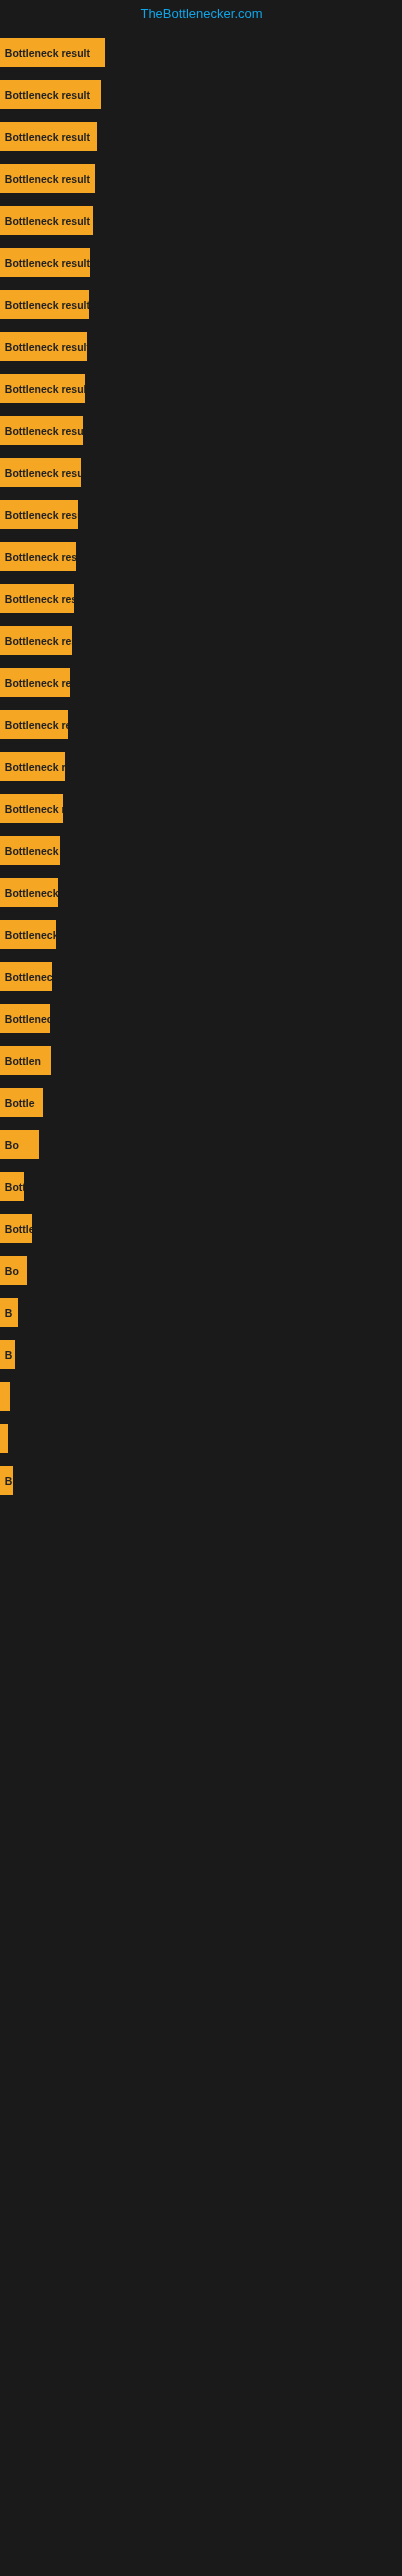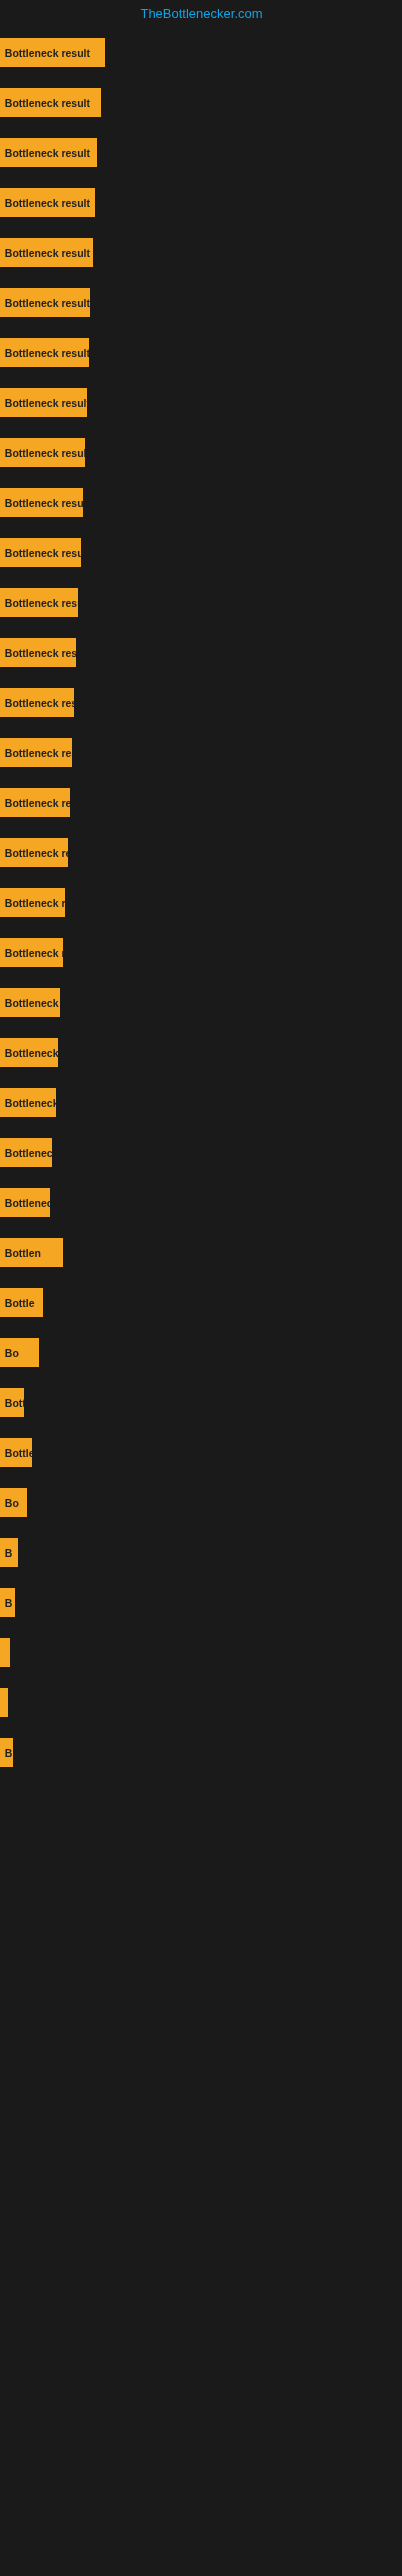--- a/index.html
+++ b/index.html
@@ -20,21 +20,21 @@
       text-align: center;
       color: #0ea5e9;
       font-size: 13px;
       padding: 6.4px 0;
       background-color: #1a1a1a;
     }
 
     .bars-container {
       display: flex;
       flex-direction: column;
-      gap: 8px;
+      gap: 0px;
       padding: 4px 0;
     }
 
     .bar-row {
       display: flex;
       align-items: center;
       padding: 3.2px 0;
       height: 42px;
     }
 
@@ -124,21 +124,21 @@
     <div class="bar-row">
       <div class="bar" style="width: 56px;">Bottleneck result</div>
     </div>
     <div class="bar-row">
       <div class="bar" style="width: 52px;">Bottleneck</div>
     </div>
     <div class="bar-row">
       <div class="bar" style="width: 50px;">Bottleneck res</div>
     </div>
     <div class="bar-row">
-      <div class="bar" style="width: 63px;">Bottlen</div>
+      <div class="bar" style="width: 51px;">Bottlen</div>
     </div>
     <div class="bar-row">
       <div class="bar" style="width: 43px;">Bottle</div>
     </div>
     <div class="bar-row">
       <div class="bar" style="width: 39px;">Bo</div>
     </div>
     <div class="bar-row">
       <div class="bar" style="width: 24px;">Bott</div>
     </div>

